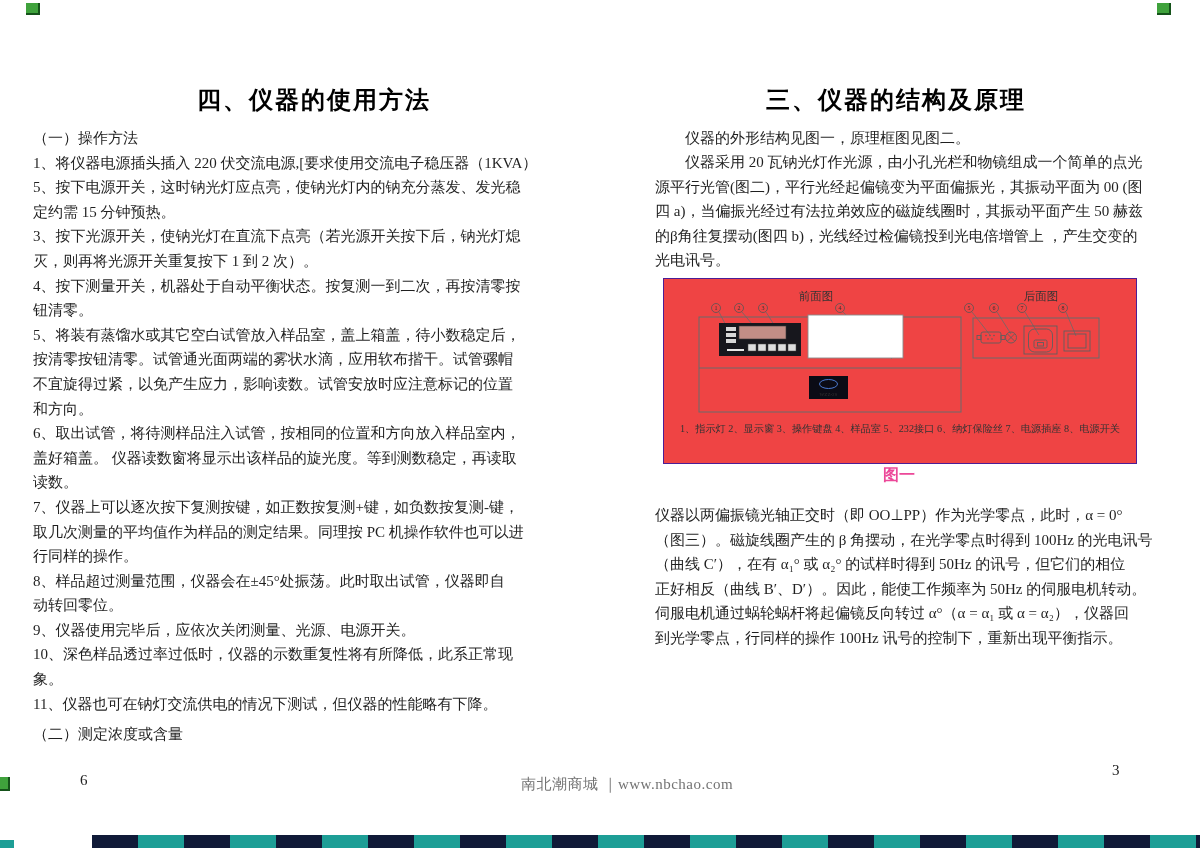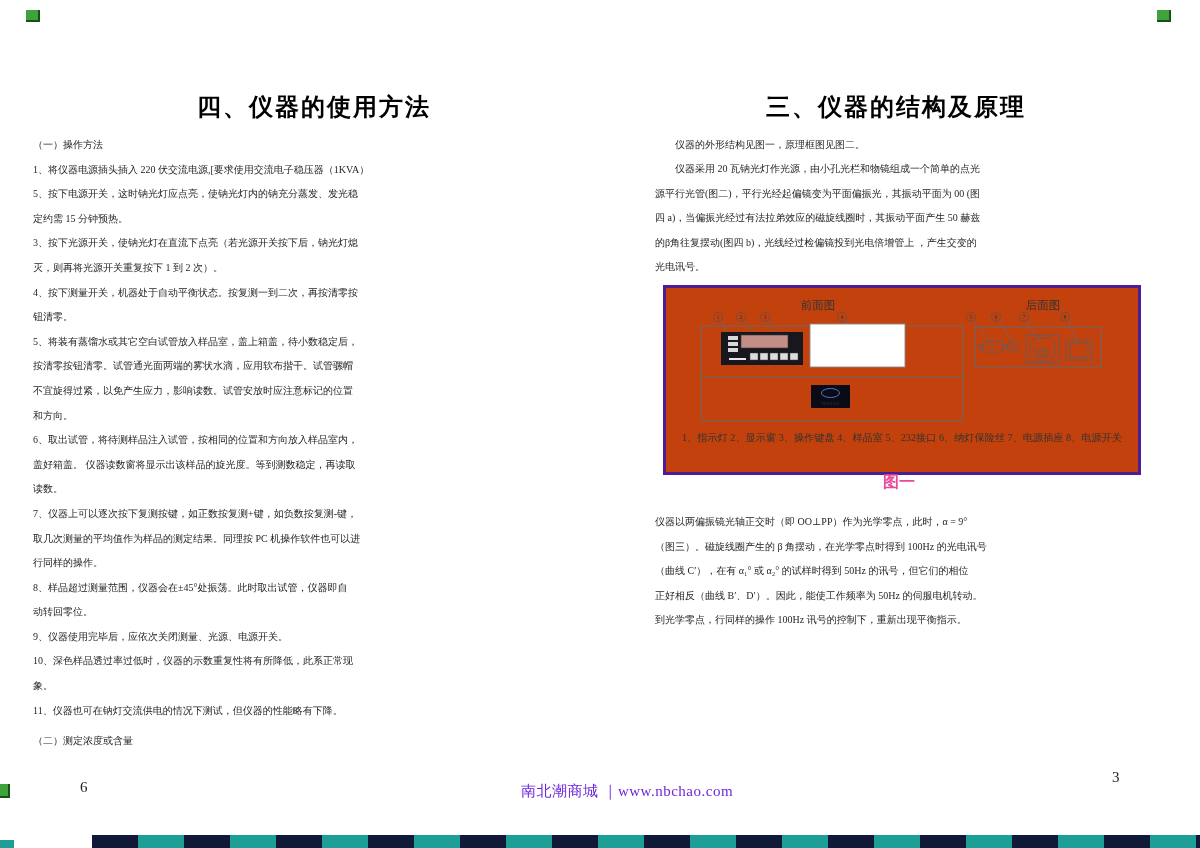--- a/index.html
+++ b/index.html
@@ -1,46 +1,46 @@
 <!DOCTYPE html>
 <html><head>
 <meta charset="utf-8">
 <style>
   html,body{margin:0;padding:0;}
   body{
     width:1200px;height:848px;position:relative;background:#ffffff;
     font-family:"Liberation Serif","DejaVu Serif",serif;color:#1f1f1f;
     overflow:hidden;
   }
-  .abs{position:absolute;margin-top:7px;}
+  .abs{position:absolute;}
   .page-title{
     font-family:"Liberation Sans","DejaVu Sans",sans-serif;
     font-weight:bold;font-size:24px;color:#000;text-align:center;
     letter-spacing:2px;
   }
   .lines div{
-    font-size:10px;line-height:24.6px;white-space:nowrap;
+    font-size:15px;line-height:24.6px;white-space:nowrap;font-family:Liberation Serif, serif;
   }
   .left-lines{left:33px;top:126px;width:562px;}
   .left-lines div:last-child{margin-top:6px;}
   .right-intro{left:655px;top:126px;width:488px;}
   .right-intro div{line-height:24.4px;}
   .right-body{left:655px;top:503px;width:492px;}
   .figure-box{
     left:663px;top:278px;width:472px;height:184px;
-    border:3px solid #4c1d95;background:#c2410c;
+    border:1px solid #4c1d95;background:#ef4444;
   }
   .fig-label{
     left:663px;top:465px;width:472px;text-align:center;
     font-weight:bold;font-size:16px;color:#ec4899;
   }
   .page-num{font-size:15px;color:#222;}
   .footer{
     left:54px;top:775px;width:1146px;text-align:center;
-    font-size:15px;color:#6d28d9;letter-spacing:0.5px;
+    font-size:15px;color:#737373;letter-spacing:0.5px;
   }
   svg text{font-family:"Liberation Serif","DejaVu Serif",serif;fill:#333;}
   
   .mark{background:#3fa23c;border-right:2px solid #15521a;border-bottom:2px solid #15521a;}
   .mark-tl{left:26px;top:3px;width:12px;height:10px;}
   .mark-tr{left:1157px;top:3px;width:12px;height:10px;}
   .mark-lf{left:0px;top:777px;width:8px;height:12px;border-left:none;}
   .bottom-bar{
     left:92px;bottom:0;height:13px;right:0;
     background:repeating-linear-gradient(90deg,#101a38 0px,#101a38 46px,#1d9e96 46px,#1d9e96 92px);
@@ -191,24 +191,25 @@
       <rect x="404" y="55" width="18" height="14"></rect>
     </g>
 
     <text x="236" y="153" font-size="10" text-anchor="middle" textLength="440" lengthAdjust="spacingAndGlyphs">1、指示灯  2、显示窗  3、操作键盘  4、样品室  5、232接口  6、纳灯保险丝  7、电源插座  8、电源开关</text>
   </svg>
 </div>
 
 <div class="abs fig-label">图一</div>
 
 <div class="abs lines right-body">
-    <div>仪器以两偏振镜光轴正交时（即 OO⊥PP）作为光学零点，此时，α = 9°</div>
+    <div>仪器以两偏振镜光轴正交时（即 OO⊥PP）作为光学零点，此时，α = 0°</div>
     <div>（图三）。磁旋线圈产生的 β 角摆动，在光学零点时得到 100Hz 的光电讯号</div>
     <div>（曲线 C′），在有 α₁° 或 α₂° 的试样时得到 50Hz 的讯号，但它们的相位</div>
     <div>正好相反（曲线 B′、D′）。因此，能使工作频率为 50Hz 的伺服电机转动。</div>
+    <div>伺服电机通过蜗轮蜗杆将起偏镜反向转过 α°（α = α₁ 或 α = α₂），仪器回</div>
     <div>到光学零点，行同样的操作 100Hz 讯号的控制下，重新出现平衡指示。</div>
   </div>
 
 <div class="abs page-num" style="left:1112px;top:762px;">3</div>
 
 <div class="abs footer">南北潮商城 ｜www.nbchao.com</div>
 
 <div class="abs mark mark-tl"></div>
 <div class="abs mark mark-tr"></div>
 <div class="abs mark mark-lf"></div>

